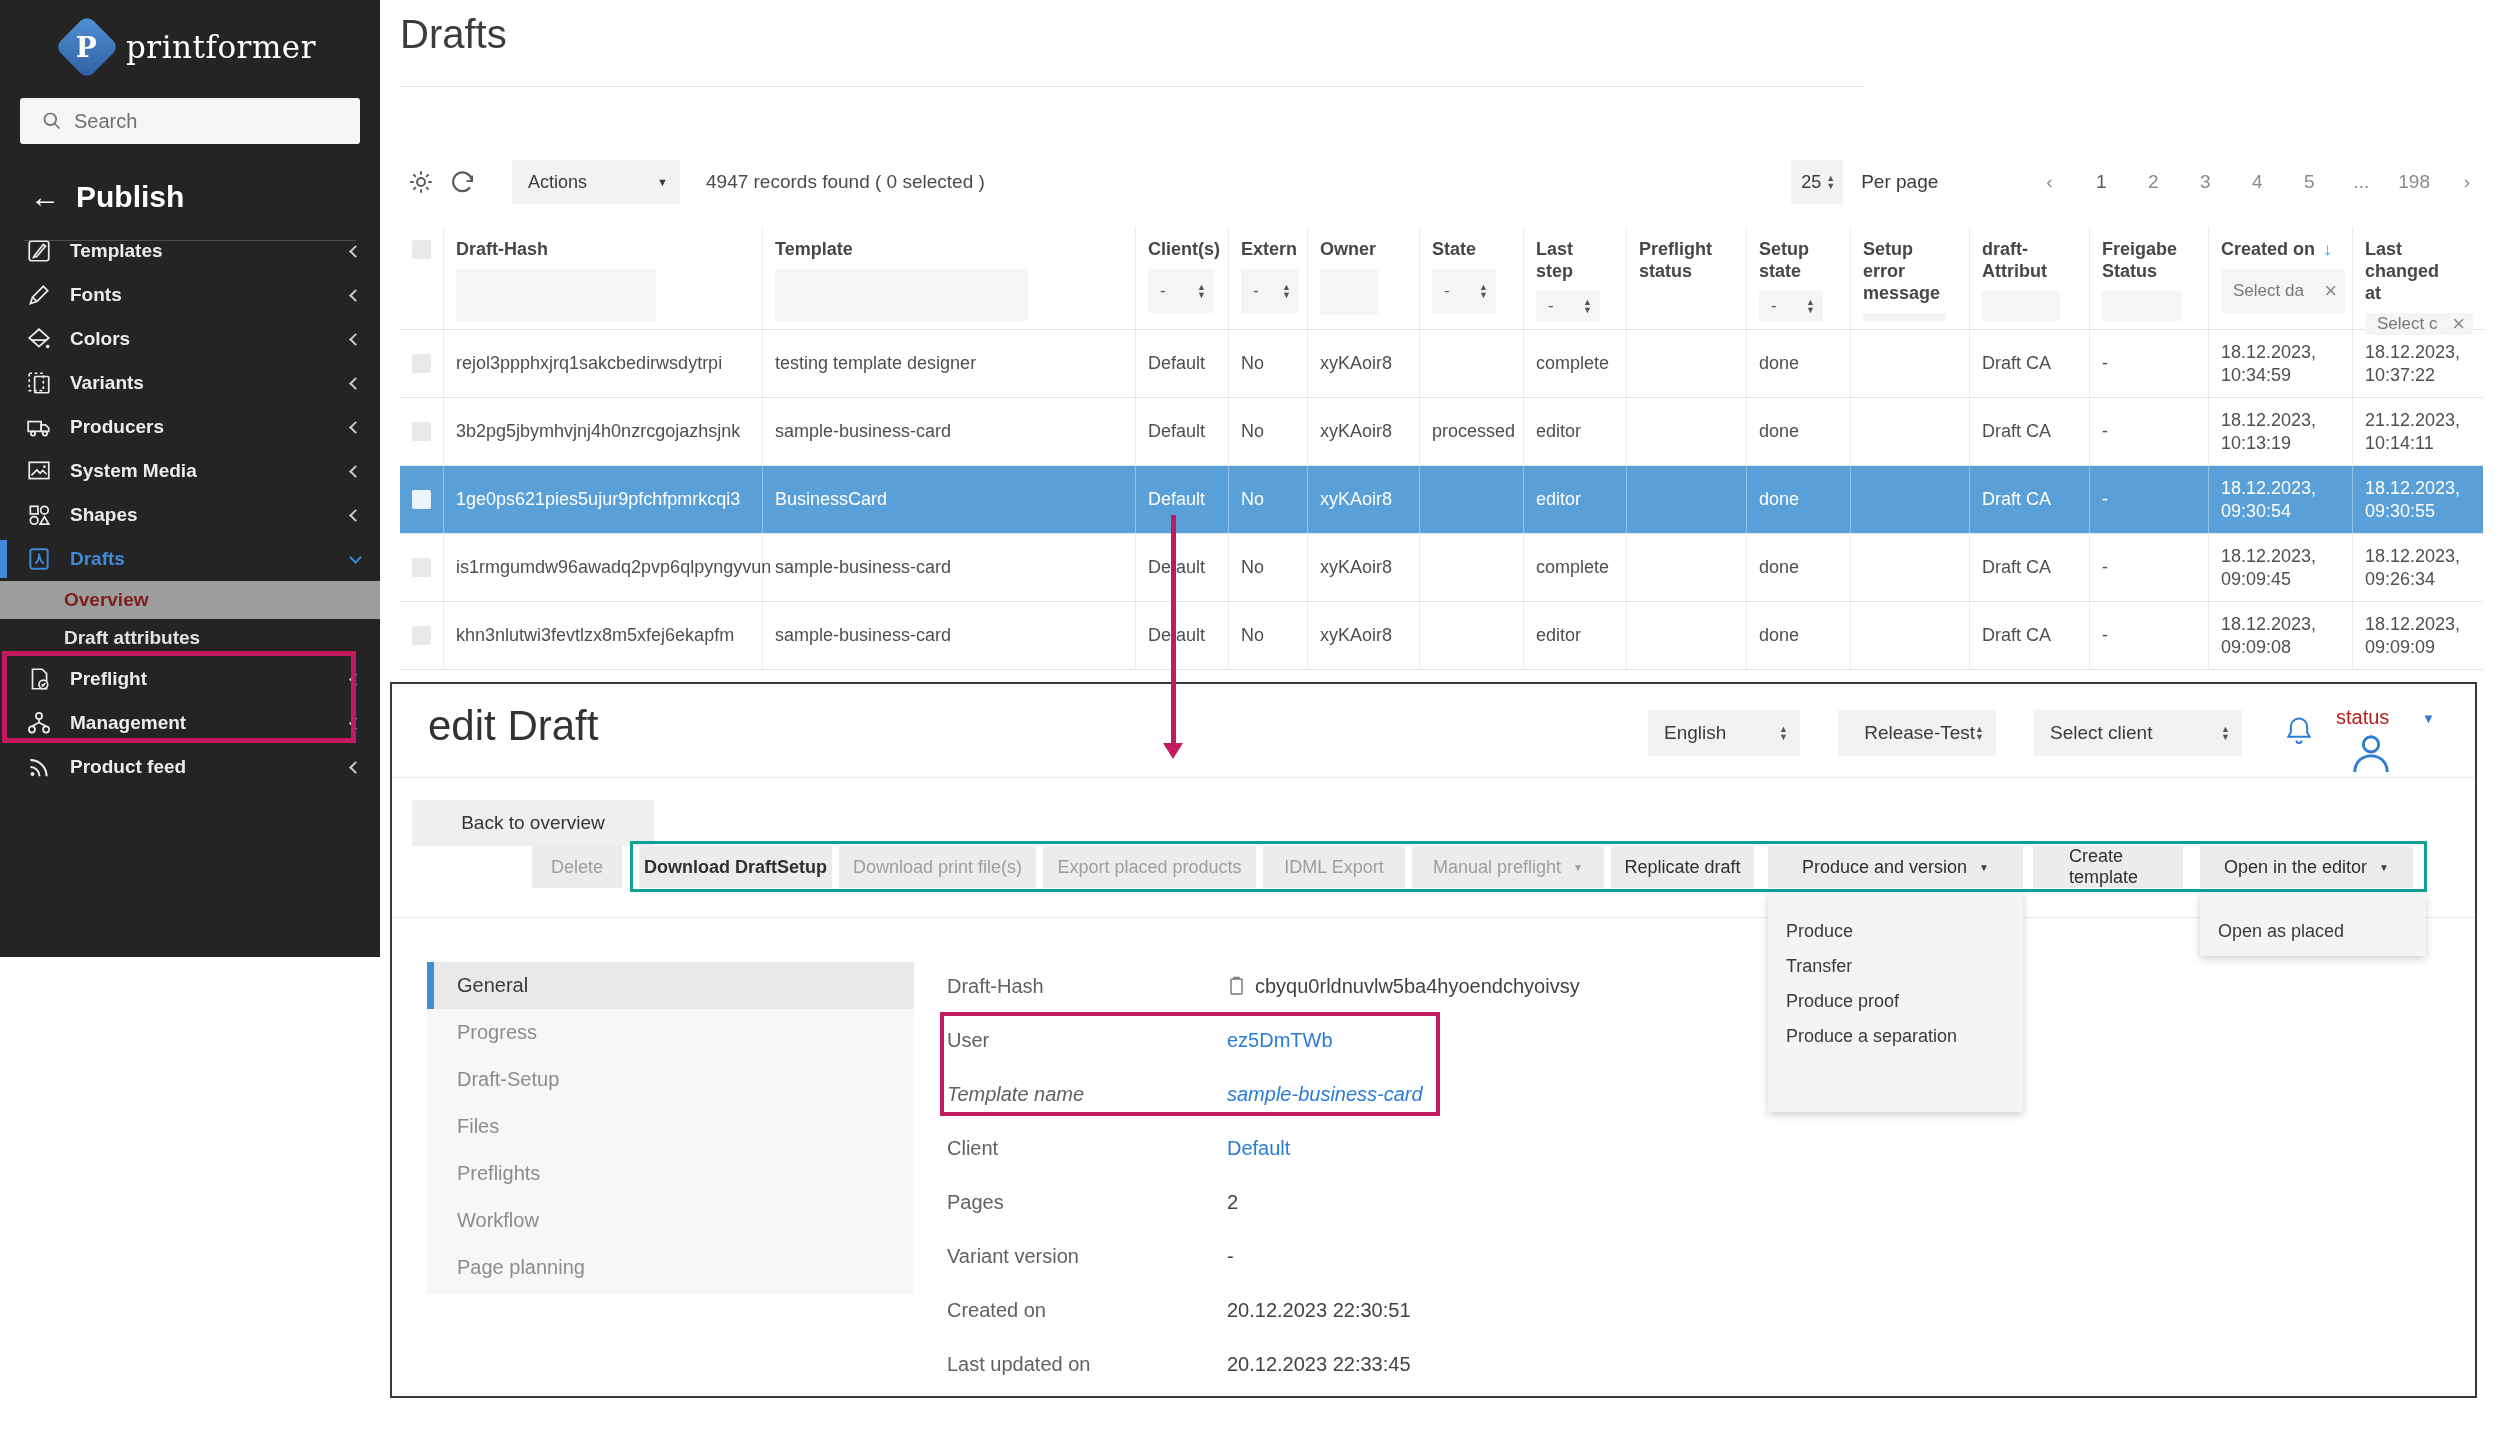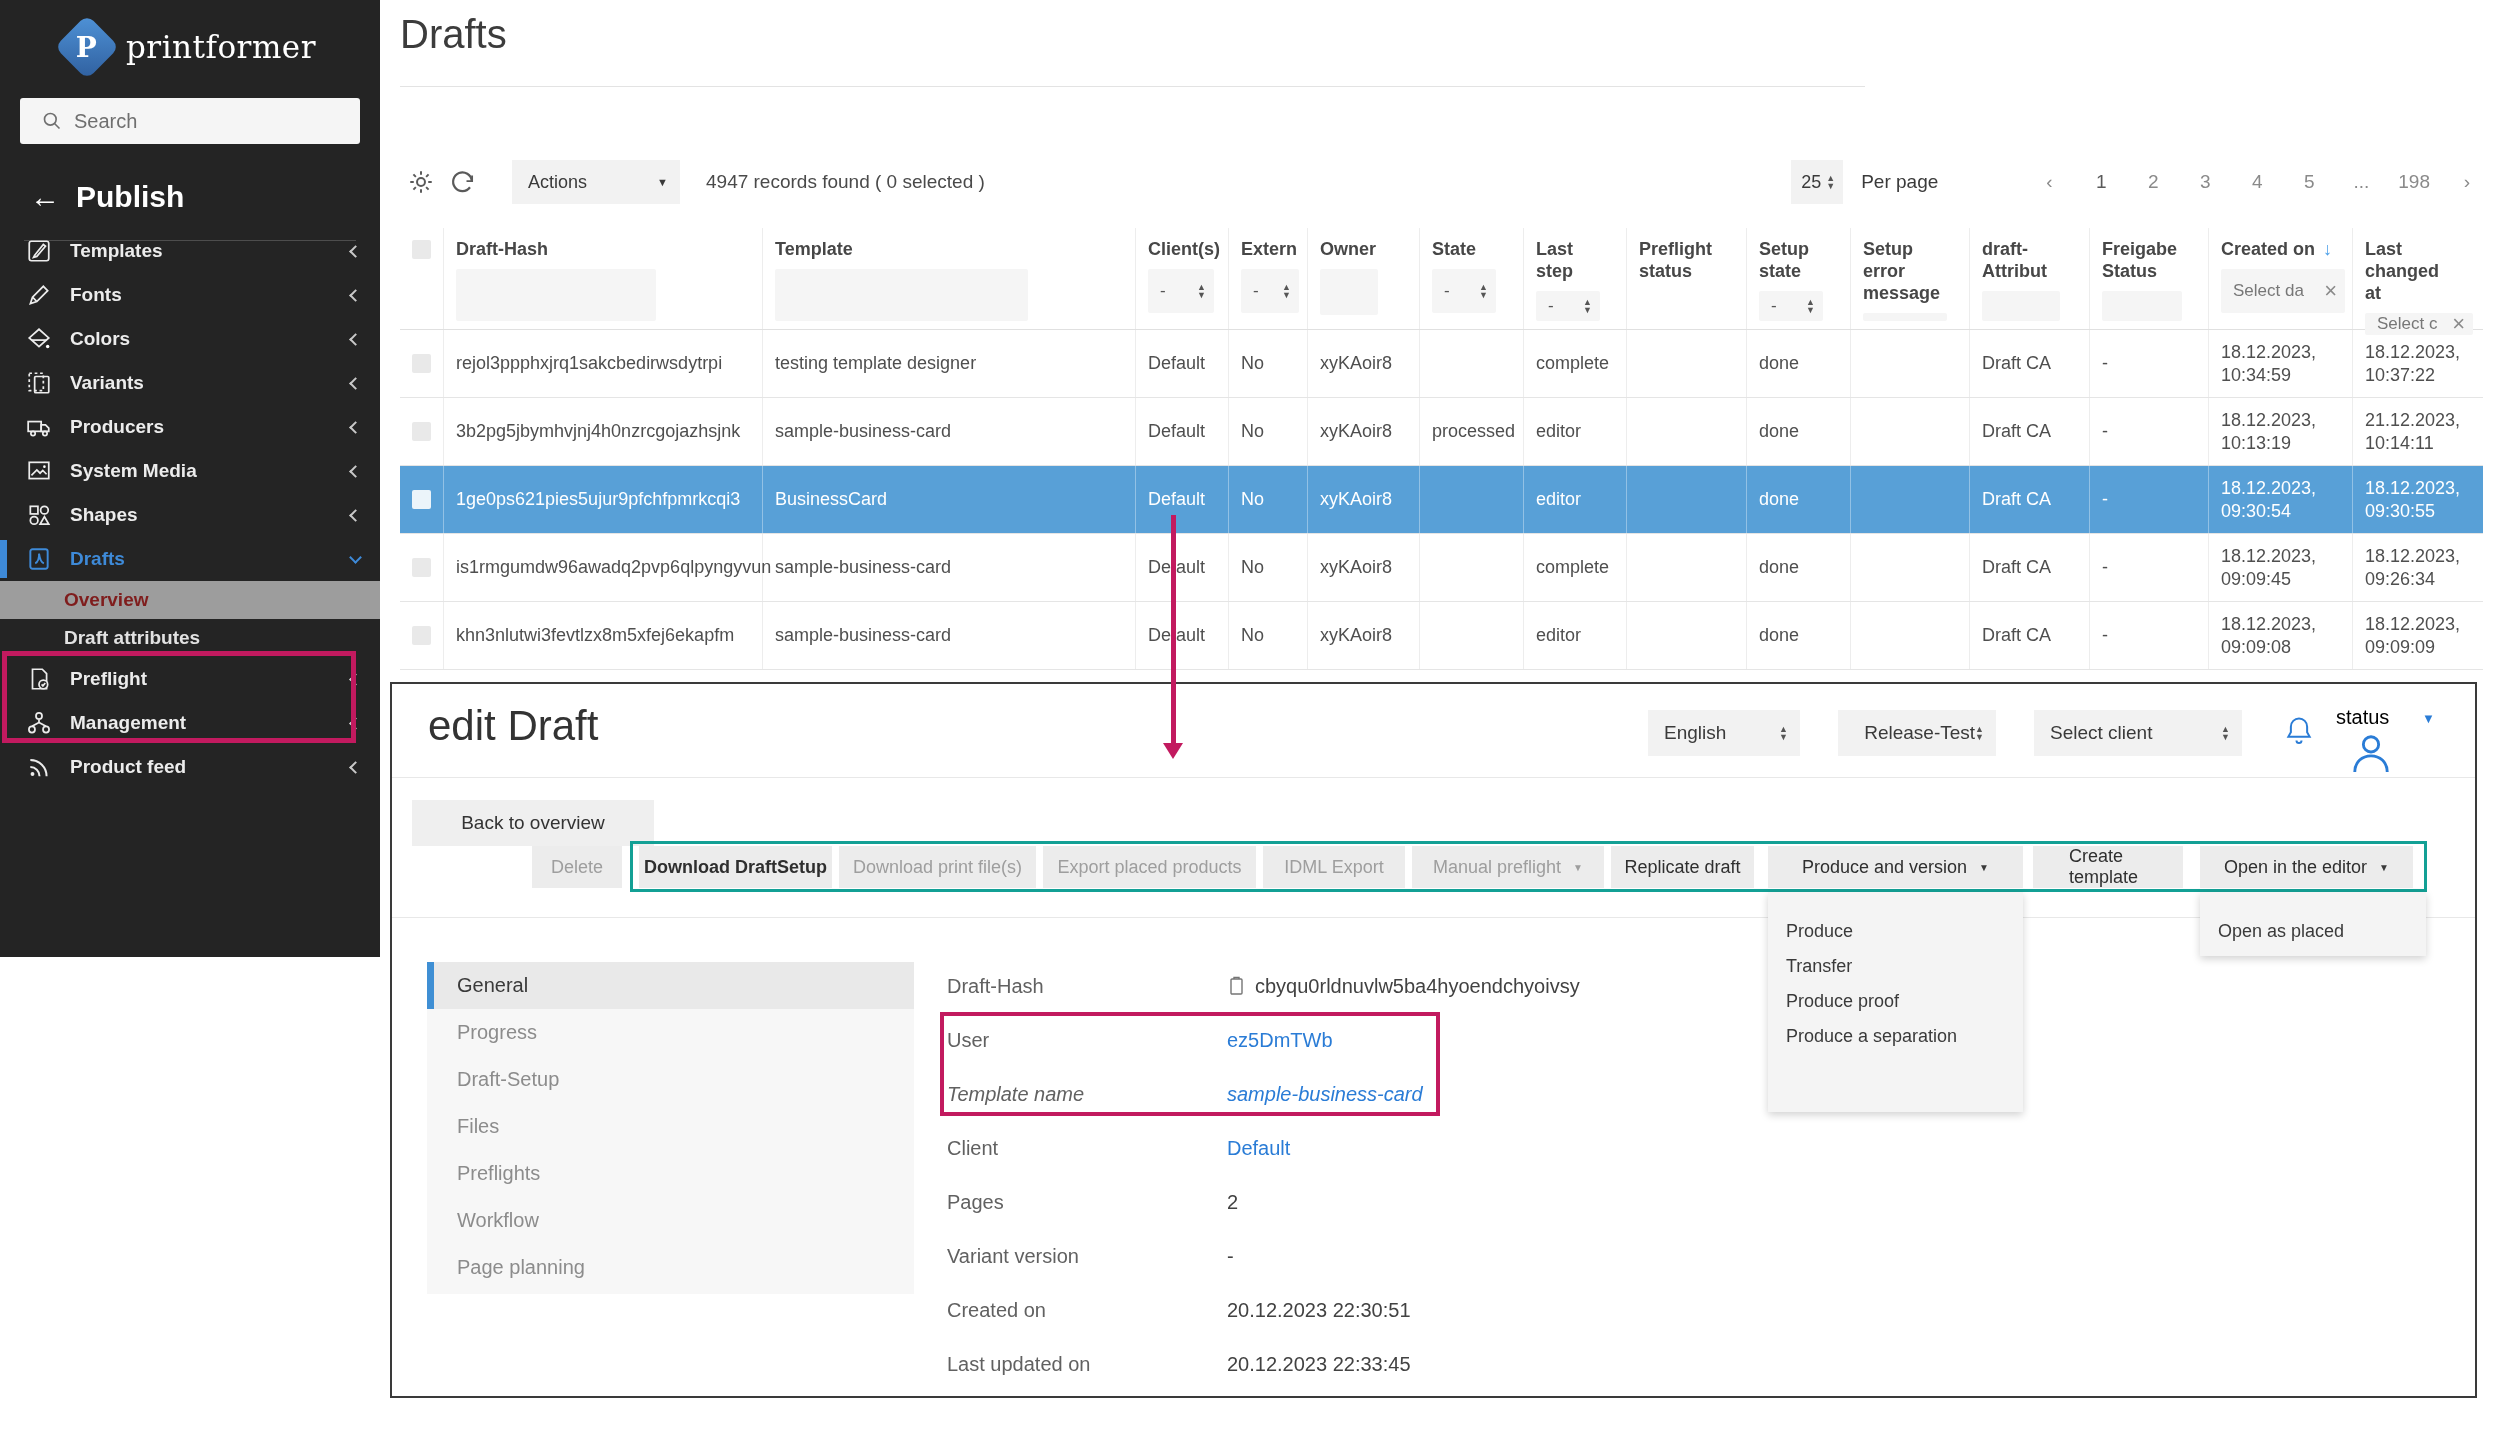--- a/index.html
+++ b/index.html
@@ -72,21 +72,21 @@
   
   .flow-arrow { position:absolute; left:1171px; top:515px; width:5px; height:228px; background:#c21a5f; z-index:12; }
   .flow-arrow::after { content:''; position:absolute; left:-8px; top:100%; border:10px solid transparent; border-top:16px solid #c21a5f; }
 
   
   .modal { position:absolute; left:390px; top:682px; width:2087px; height:716px; background:#fff; border:2px solid #3a3a3a; z-index:5; }
   .modal-title { position:absolute; left:36px; top:18px; font-size:42px; font-weight:500; color:#333; }
   .hdr-select { position:absolute; top:26px; height:46px; font-size:19px; }
   .divider { position:absolute; left:0; width:100%; height:1px; background:#e8e8e8; }
   .bell { position:absolute; left:1892px; top:30px; cursor:pointer; }
-  .status-lbl { position:absolute; left:1944px; top:22px; color:#000000; font-size:20px; cursor:pointer; }
+  .status-lbl { position:absolute; left:1944px; top:22px; color:#b91c1c; font-size:20px; cursor:pointer; }
   .status-caret { position:absolute; left:2030px; top:27px; color:#2a7cd6; font-size:13px; cursor:pointer; }
   .person { position:absolute; left:1956px; top:48px; cursor:pointer; }
   .back-btn { position:absolute; left:20px; top:116px; width:242px; height:46px; background:#efefef; display:flex; align-items:center; justify-content:center; font-size:19px; color:#333; cursor:pointer; }
   .teal-box { position:absolute; left:238px; top:157px; width:1797px; height:51px; border:3px solid #13a095; z-index:6; pointer-events:none; }
   .abtn { position:absolute; top:162px; height:42px; background:#ececec; display:flex; align-items:center; justify-content:center; gap:12px; font-size:18px; color:#2f2f2f; cursor:pointer; z-index:7; }
   .abtn.muted { color:#9e9e9e; }
   .abtn .caret { font-size:10px; }
   .menu { position:absolute; background:#f4f4f4; box-shadow:0 3px 8px rgba(0,0,0,.18); z-index:9; list-style:none; padding-top:22px; }
   .menu li { height:35px; display:flex; align-items:center; padding-left:18px; font-size:18px; color:#3a3a3a; cursor:pointer; }
   .tabs { position:absolute; left:35px; top:278px; width:487px; height:332px; background:#f7f7f7; list-style:none; }

